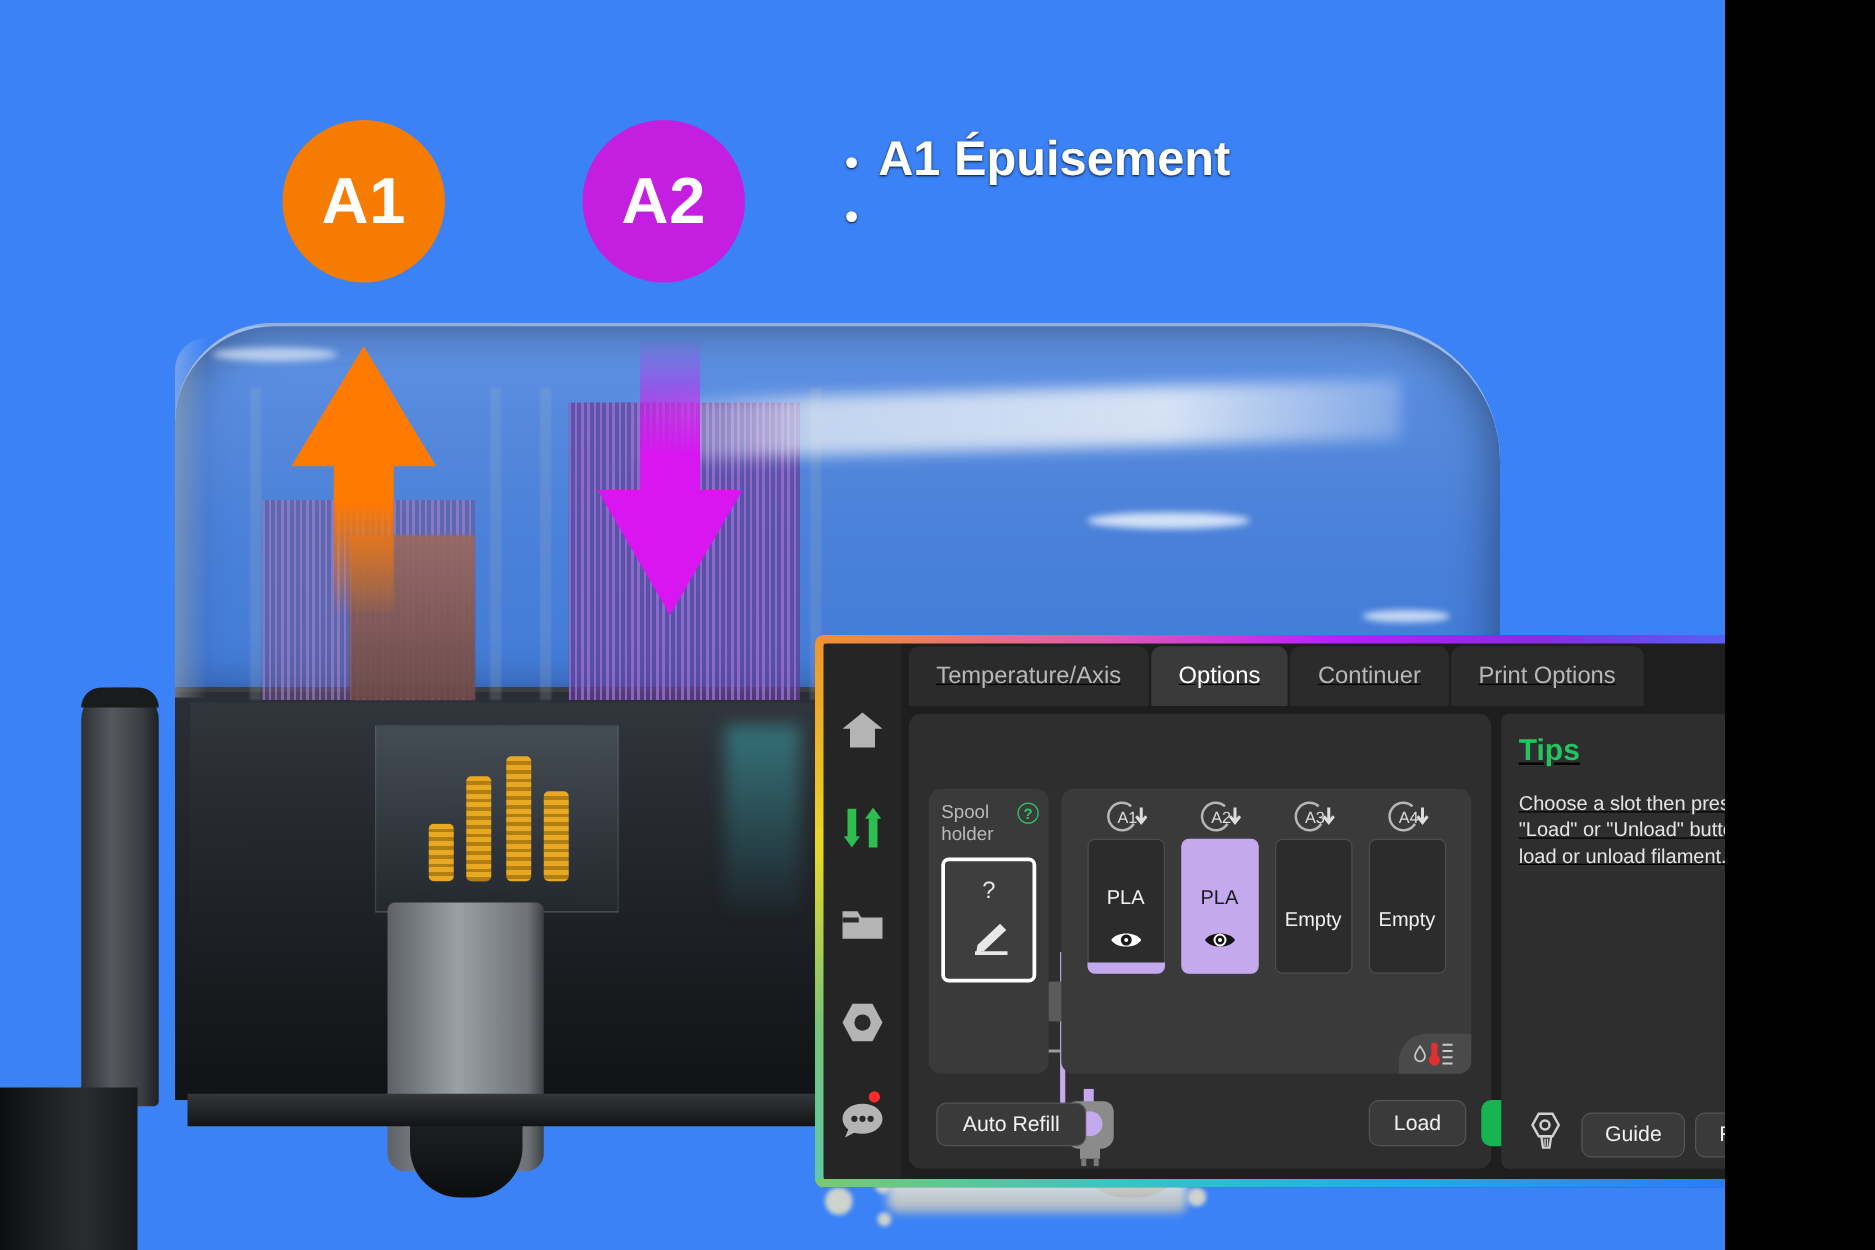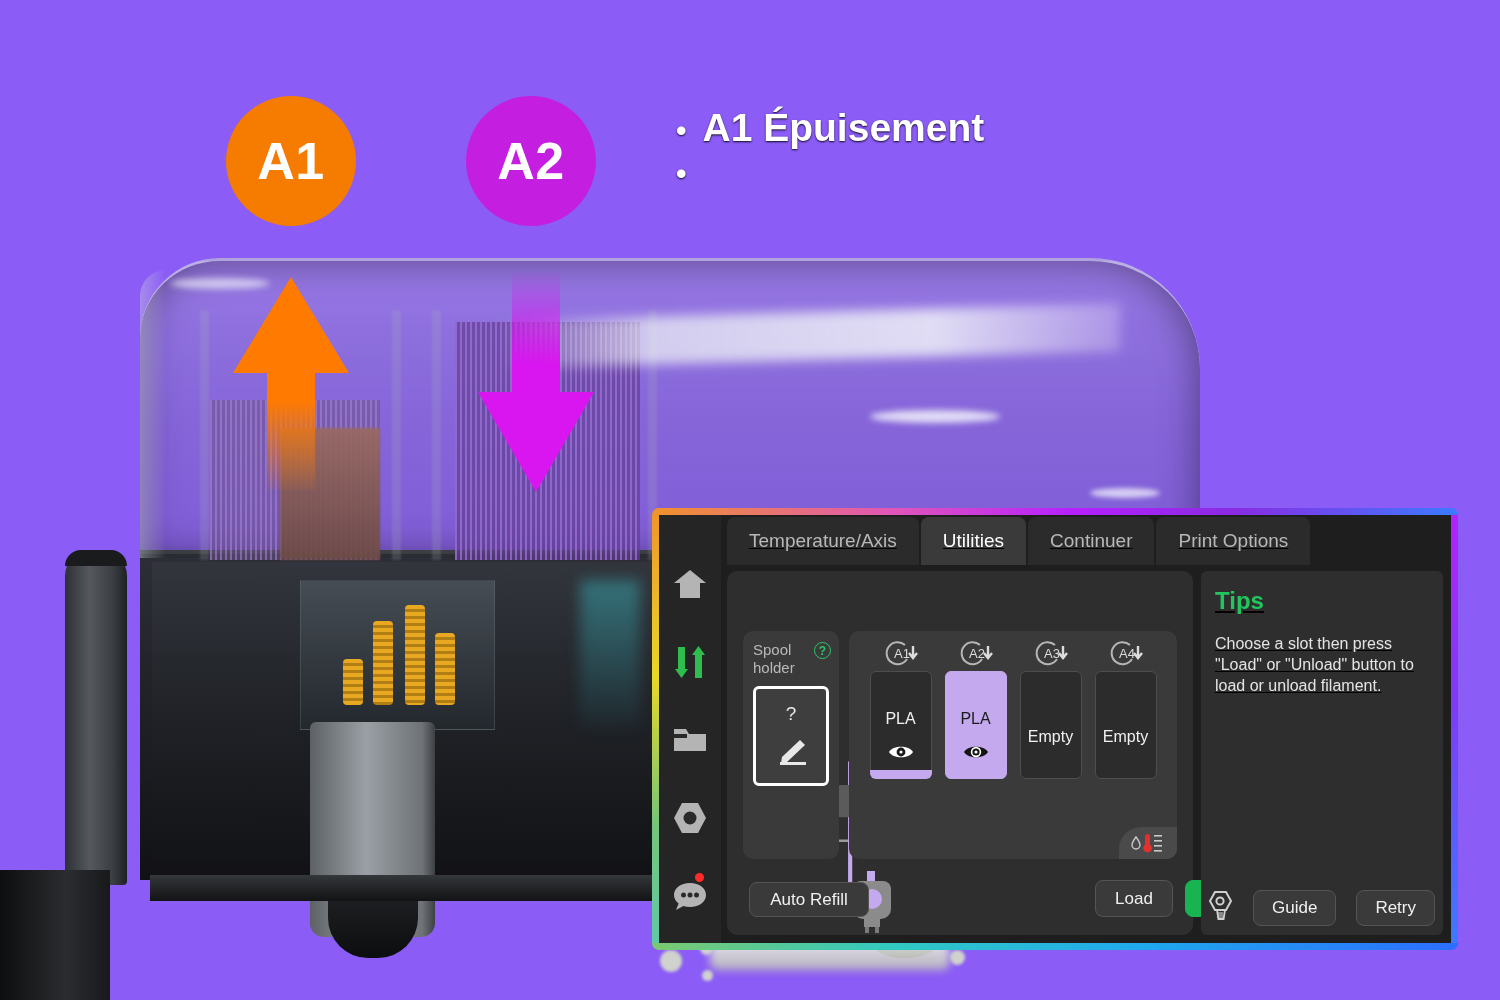--- a/index.html
+++ b/index.html
@@ -1,21 +1,21 @@
 <!DOCTYPE html>
 <html><head>
 <meta charset="utf-8">
 <style>
   * { margin:0; padding:0; box-sizing:border-box; }
   html, body {
     width:1500px; height:1000px;
     background:#000; overflow:hidden;
     font-family:"Liberation Sans", sans-serif;
   }
-  #stage { position:relative; width:1500px; height:1000px; background:#8b5cf6; overflow:hidden; }
+  #stage { position:relative; width:1380px; height:1000px; background:#3b82f6; overflow:hidden; }
 
   
   .photo { position:absolute; left:0; top:250px; width:1220px; height:750px; overflow:hidden; }
 
   
   .dome {
     position:absolute; left:140px; top:8px; width:1060px; height:300px;
     border-radius:80px 110px 6px 6px;
     background:
       linear-gradient(180deg, rgba(190,195,200,.30) 0%, rgba(150,158,165,.30) 22%,
@@ -251,21 +251,21 @@
 
   
   .tips-card {
     width:242px; flex:0 0 242px; background:#2e2e2e; border-radius:6px;
     padding:16px 14px; position:relative;
   }
   .tips-title { color:#22c55e; font-size:24px; font-weight:bold; }
   .tips-text { margin-top:18px; color:#e4e4e4; font-size:16px; line-height:1.32; }
   .tips-foot {
     position:absolute; right:8px; bottom:8px; left:8px;
-    display:flex; align-items:center; justify-content:flex-end; gap:20px;
+    display:flex; align-items:center; justify-content:flex-end; gap:8px;
   }
   .nozzle-ic { margin-right:auto; margin-left:6px; }
   .foot-btn { height:36px; padding:0 18px; }
 </style>
 </head>
 <body>
 
 <div id="stage">
 
   <div class="photo">
@@ -413,21 +413,21 @@
         </div>
       </div>
 
       <div class="content">
 
         <div class="tabbar">
           <div class="tab">
             <span>Temperature/Axis</span>
           </div>
           <div class="tab active">
-            <span>Utilities</span>
+            <span>Options</span>
           </div>
           <div class="tab">
             <span>Continuer</span>
           </div>
           <div class="tab">
             <span>Print Options</span>
           </div>
         </div>
 
         <div class="workarea">

